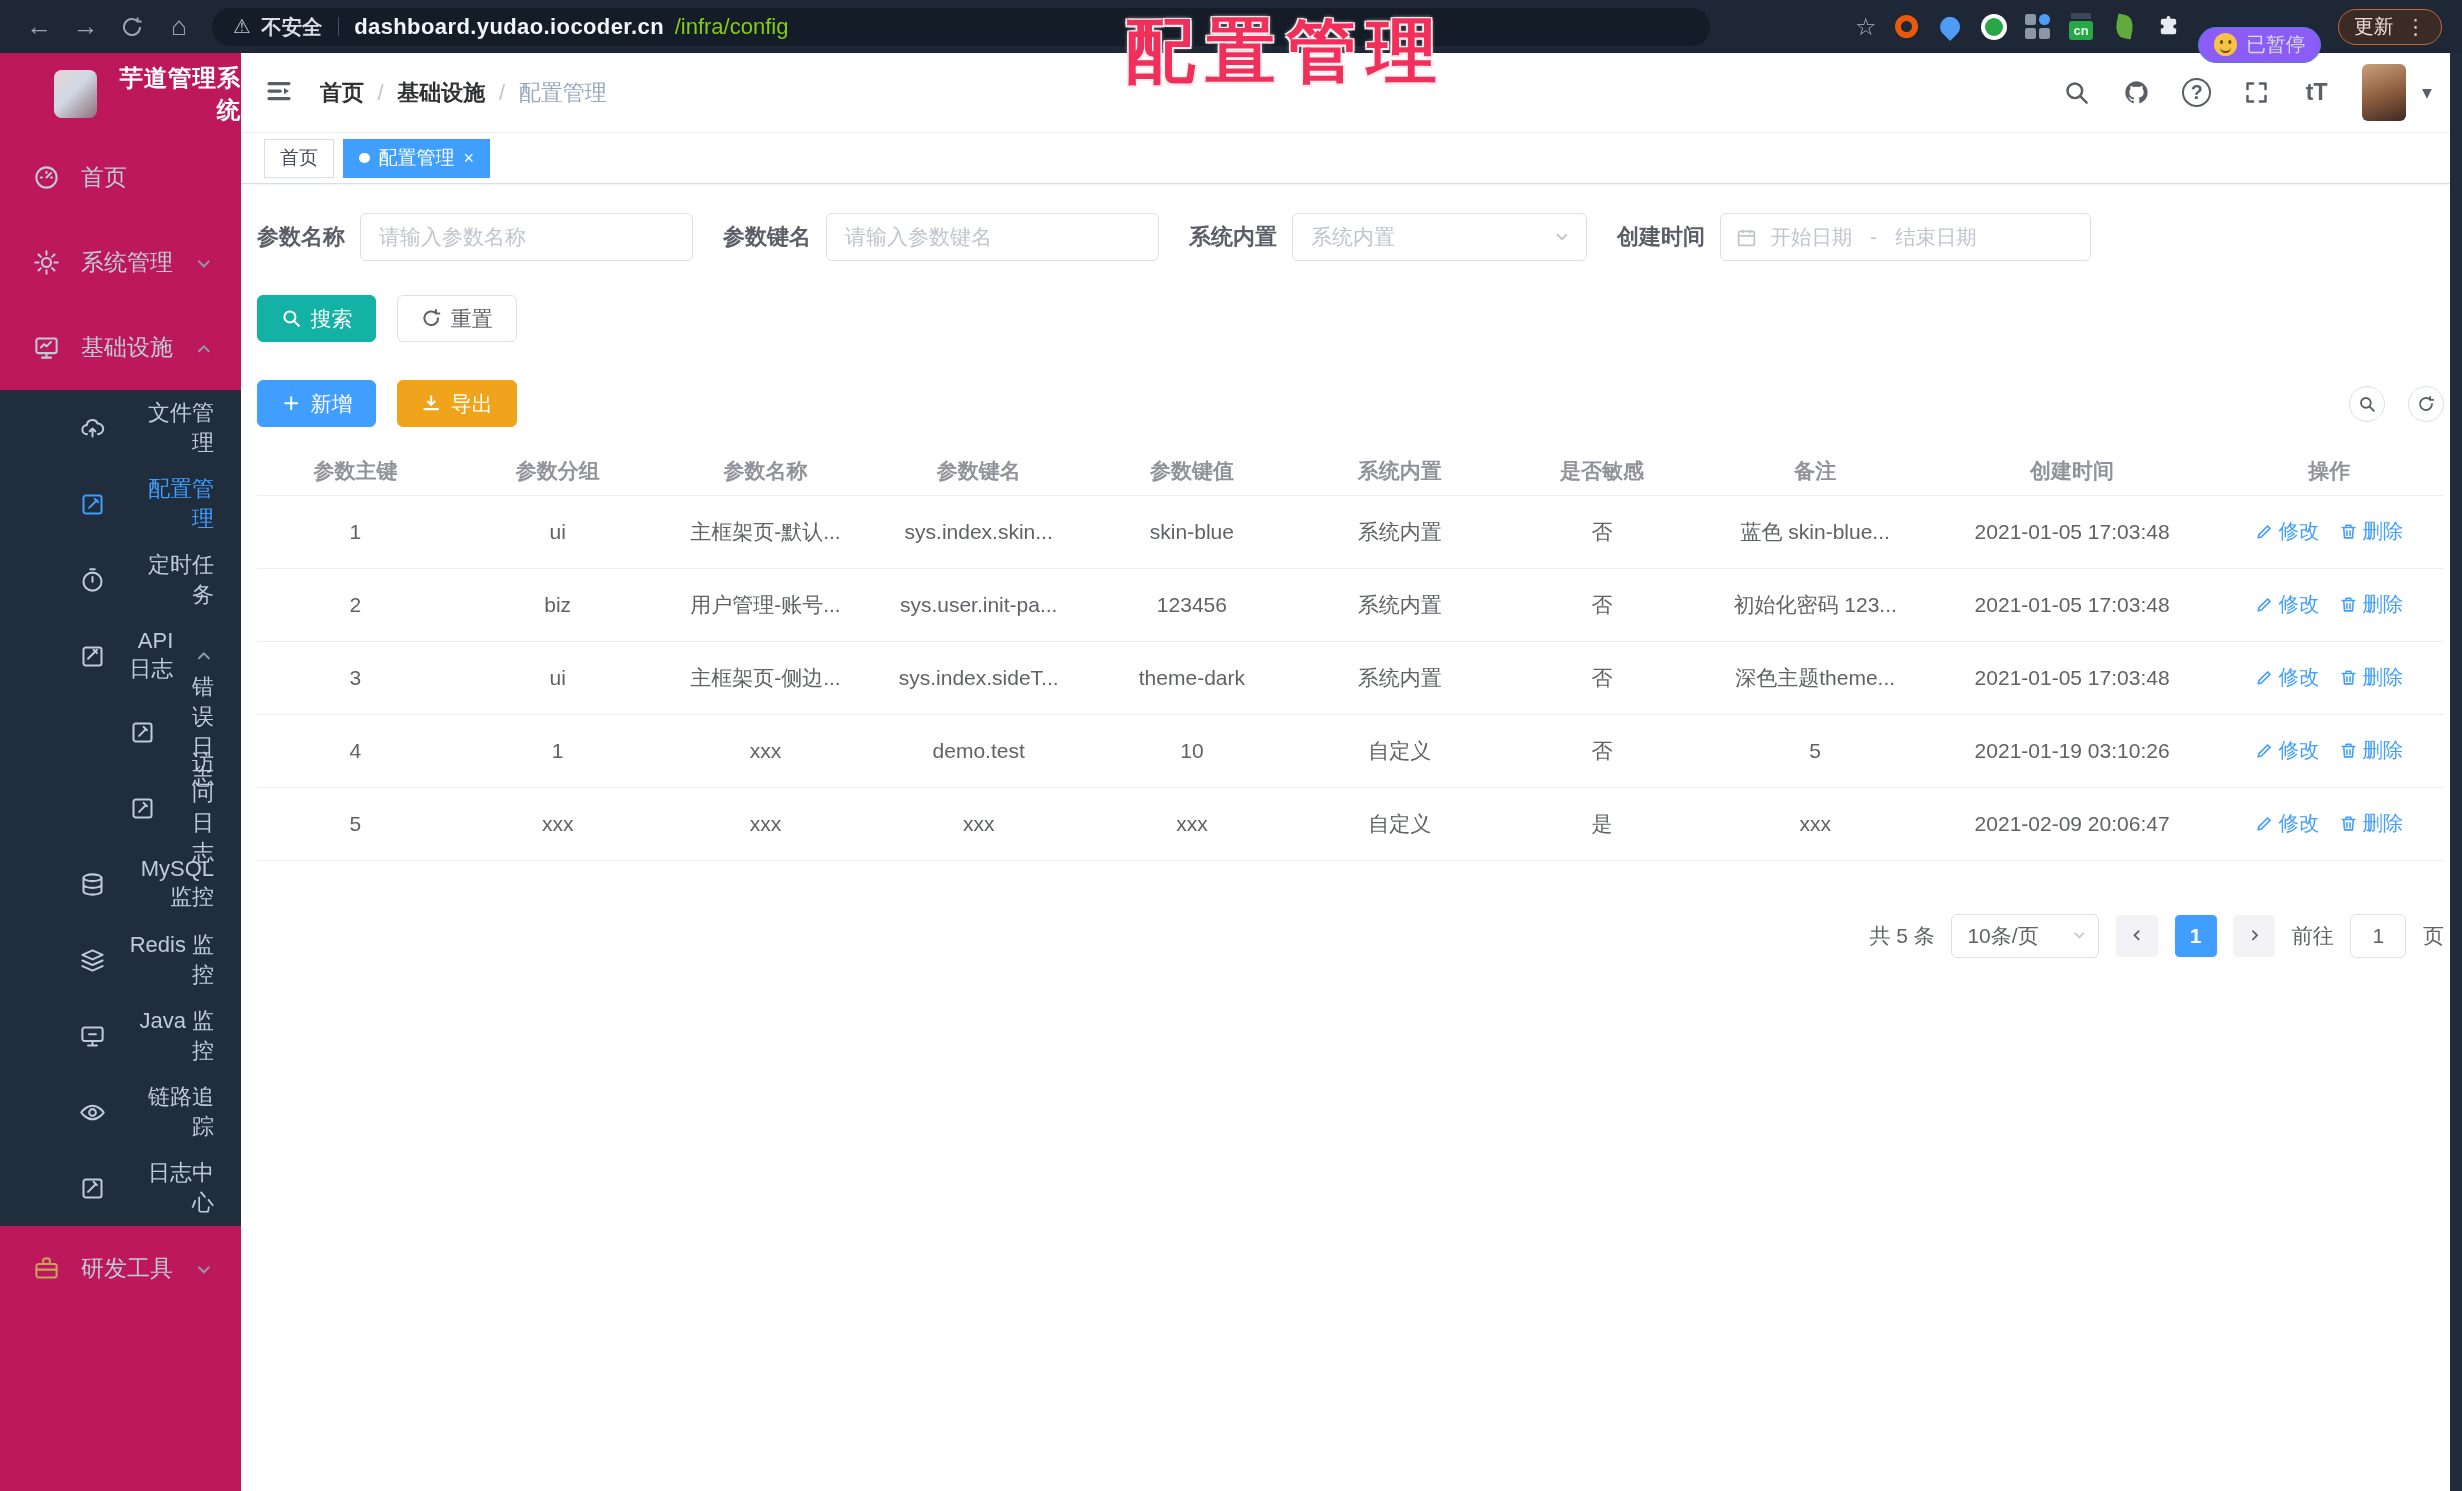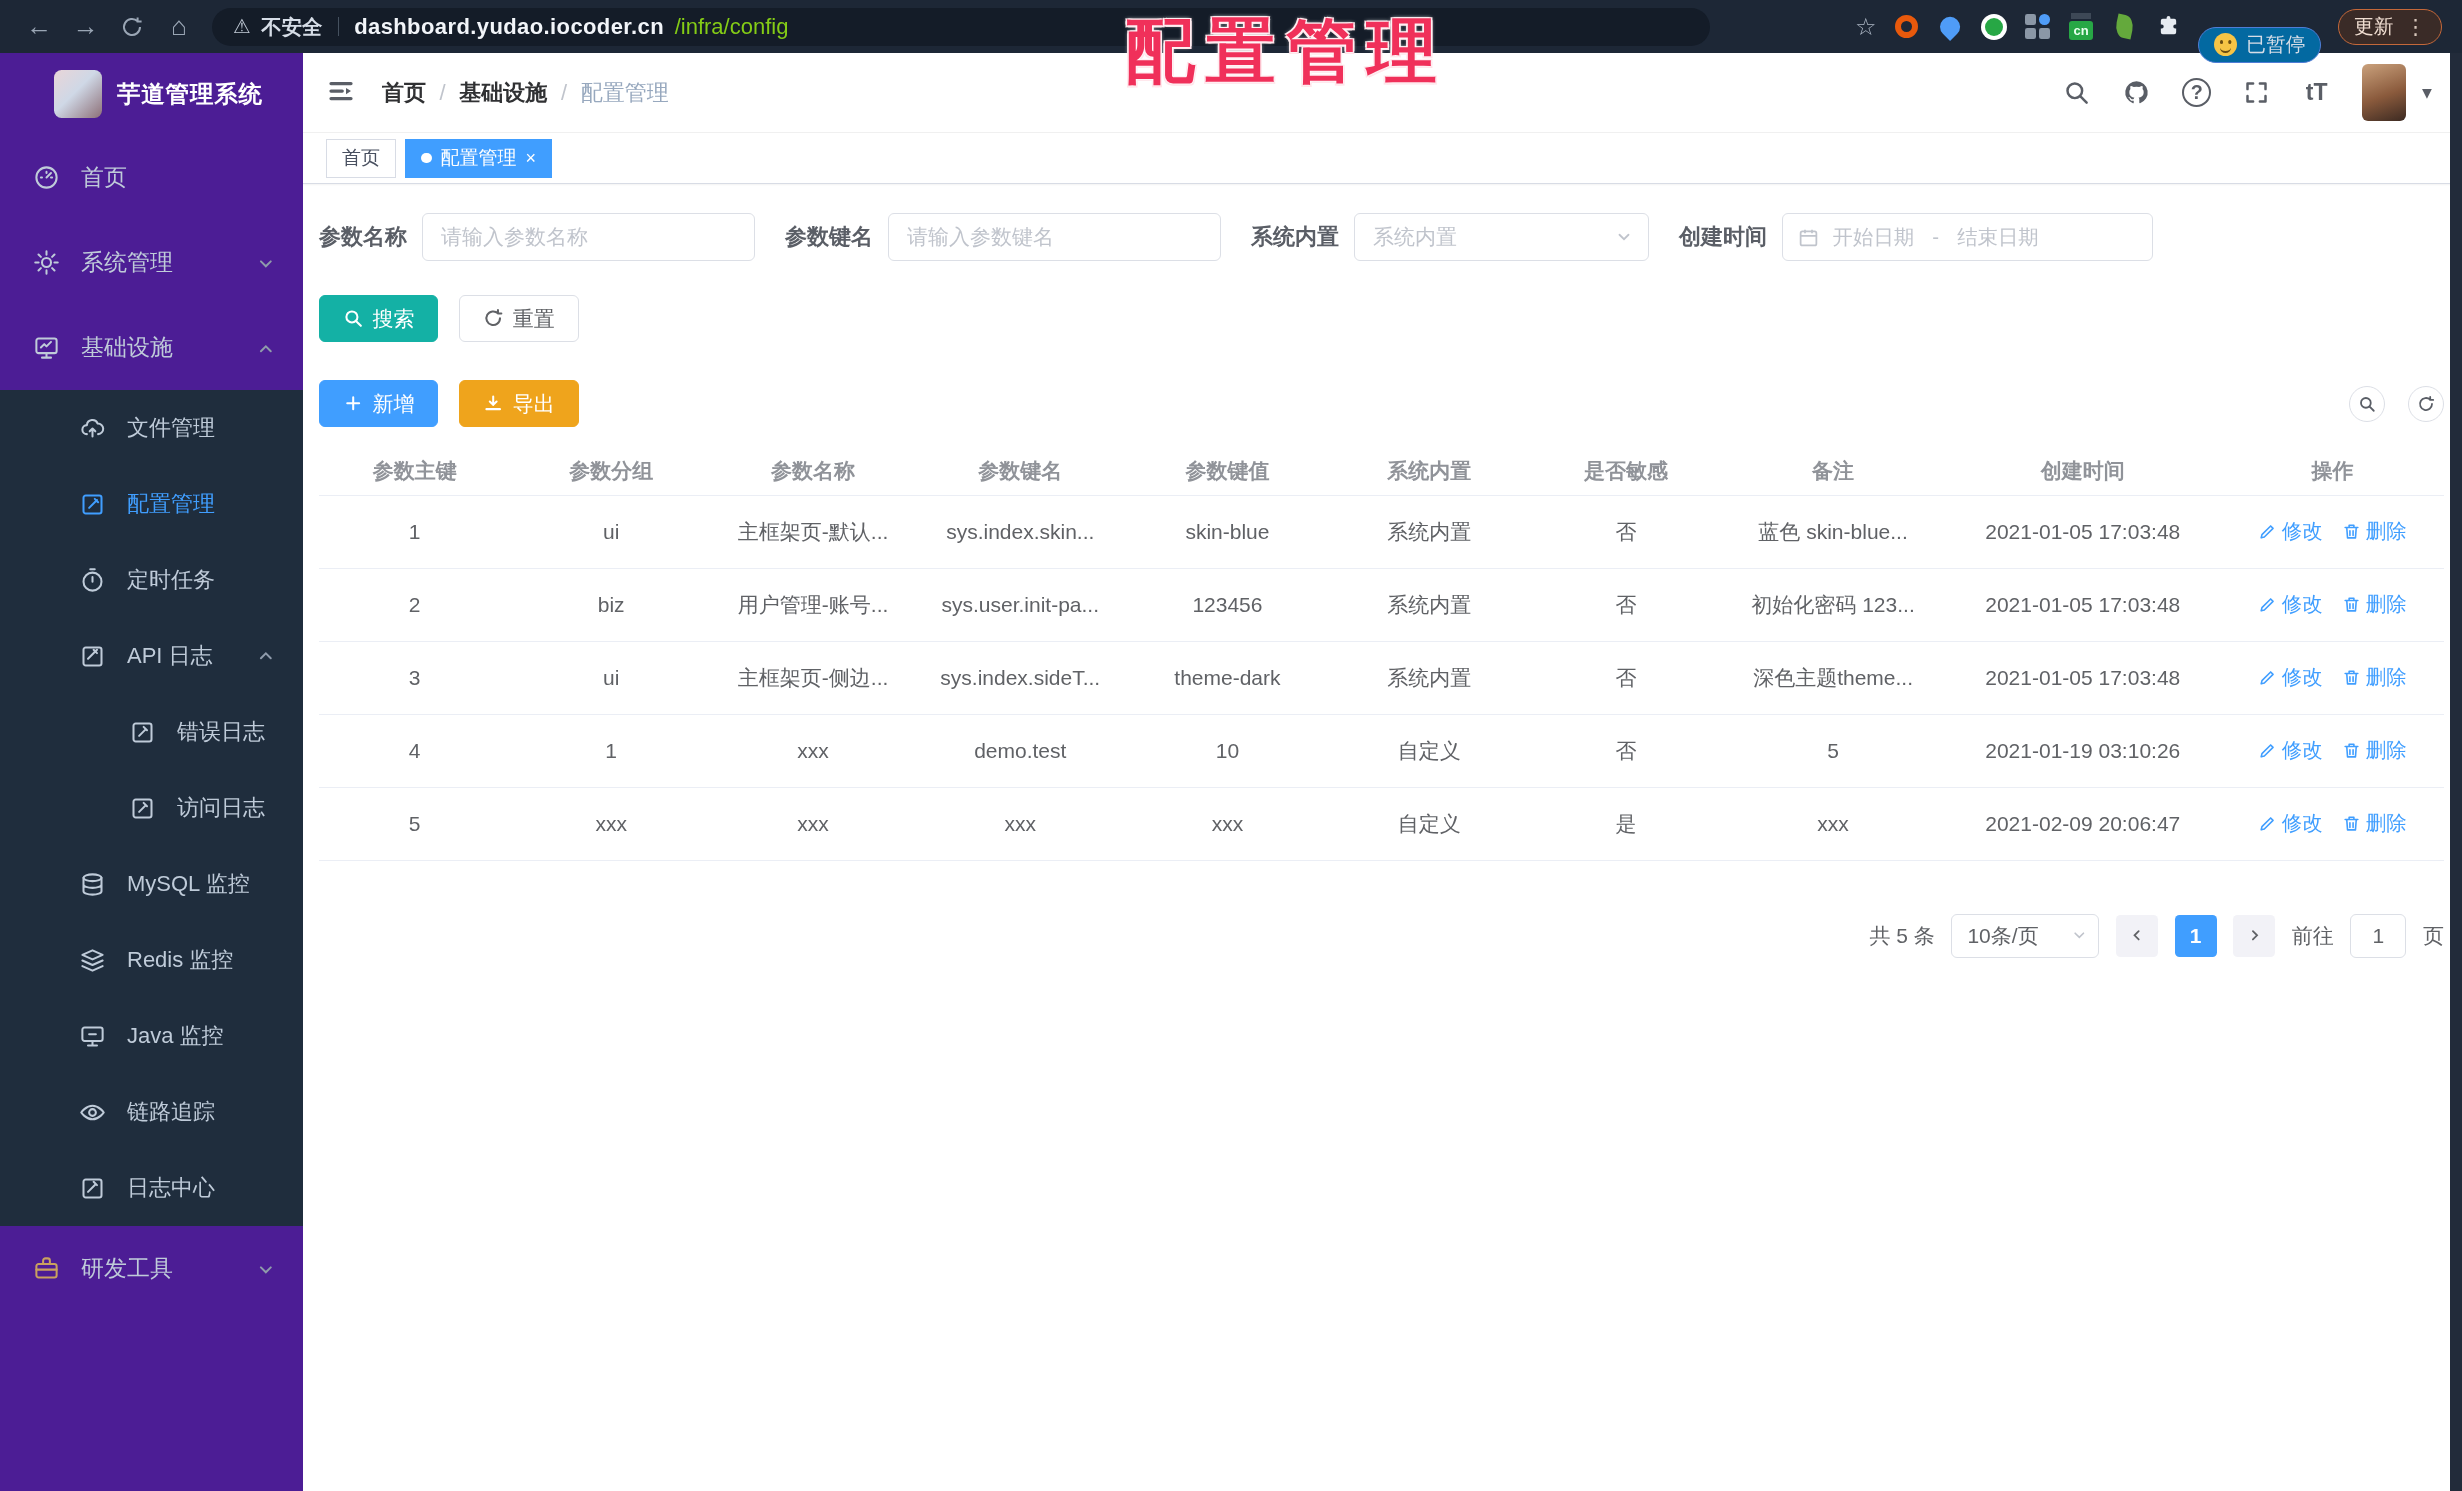--- a/index.html
+++ b/index.html
@@ -29,38 +29,38 @@
   .ext-green i { display:block; width:18px; height:18px; background:#27a745; border-radius:50%; }
   .ext-grid { display:grid; grid-template-columns:10.6px 10.6px; grid-gap:3px; }
   .ext-grid i { width:10.6px; height:10.6px; background:#8b97a6; border-radius:2.3px; }
   .ext-grid i:nth-child(2){ background:#4f9cf7; border-radius:50%; }
   .ext-cn { display:flex; flex-direction:column; align-items:center; gap:2.3px; }
   .ext-cn .bars { width:19.7px; height:10.6px; border-top:3px solid #3d4856; border-bottom:3px solid #3d4856; }
   .ext-cn .tag { background:#27a745; color:#eafff0; font-size:13px; line-height:1; padding:3px 4.5px; border-radius:3px; font-weight:700; }
   .ext-leaf { width:16.6px; height:23px; background:#64a93c; border-radius:0 60% 0 60%; transform:rotate(12deg); }
   .ext-puzzle svg { width:23px; height:23px; fill:#e7ecf2; }
   .pill { height:36px; border-radius:18px; display:flex; align-items:center; gap:9px; padding:0 15px; font-size:19.7px; cursor:pointer; }
-  .pill.paused { border:1.5px solid #4f7dd6; background:#0369a1; color:#d6dde7;margin-top:36px; }
+  .pill.paused { border:1.5px solid #4f7dd6; background:#8b5cf6; color:#d6dde7;margin-top:36px; }
   .face { width:23px; height:23px; background:#f6c445; border-radius:50%; position:relative; }
   .face:before { content:""; position:absolute; left:5.3px; top:6.8px; width:3.8px; height:3.8px; background:#6b4d12; border-radius:50%; box-shadow:8.3px 0 0 #6b4d12; }
   .face:after { content:""; position:absolute; left:6px; top:13px; width:10.6px; height:5.3px; border-bottom:2.3px solid #6b4d12; border-radius:0 0 7.6px 7.6px; }
   .pill.update { border:1.5px solid #c4683a; background:#3a2b27; color:#f0ded2; gap:12px; }
   .pill.update .kebab { color:#d8c7bc; font-size:21px; }
 
   
   .overlay-title { position:absolute; left:1125px; top:4.5px; z-index:50; font-size:70px; font-weight:900;
     color:#f0305a; letter-spacing:10.6px; pointer-events:none;
     text-shadow:0 0 1.5px #fff,0 0 4.5px #fff,1.5px 1.5px 0 #ffe1e7,-1.5px -1.5px 0 #ffe1e7,1.5px -1.5px 0 #ffe1e7,-1.5px 1.5px 0 #ffe1e7; }
 
   
   .app { position:absolute; top:53px; left:0; right:0; bottom:0; display:flex; }
   .page-scrollbar { position:absolute; top:53px; right:0; width:12px; bottom:0; background:#222b3a; z-index:6; }
 
   
-  .sidebar { width:303px; background:#4c1d95; color:#bfcbd9; flex:0 0 auto; overflow:hidden;text-align:right; }
+  .sidebar { width:241px; background:#be185d; color:#bfcbd9; flex:0 0 auto; overflow:hidden;text-align:right; }
   .logo-row { height:82px; display:flex; align-items:center; padding:0 0 0 54px; gap:15px; }
   .logo-avatar { width:48px; height:48px; border-radius:7.6px;
     background:linear-gradient(135deg,#e9d5d8 0%,#cfd8e6 45%,#8d6f77 100%); }
   .app-title { color:#ffffff; font-size:23.5px; font-weight:700; letter-spacing:0.8px; }
   .menu-item { height:85px; display:flex; align-items:center; padding:0 27px 0 33px; gap:21px; font-size:23px; cursor:pointer; }
   .menu-item .mi-icon { width:27px; height:27px; flex:0 0 auto; display:flex; }
   .menu-item .mi-icon svg { width:27px; height:27px; stroke:currentColor; fill:none; stroke-width:1.8; stroke-linecap:round; stroke-linejoin:round; }
   .menu-item .chev { margin-left:auto; width:19.7px; height:19.7px; }
   .menu-item .chev svg { width:19.7px; height:19.7px; stroke:#8f9bab; fill:none; stroke-width:2.4; stroke-linecap:round; }
   .submenu { background:#1f2d3d; }

